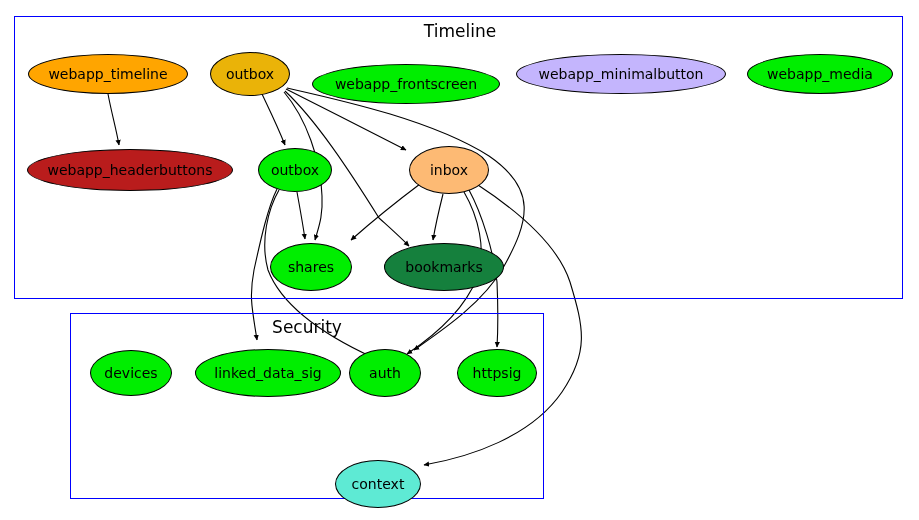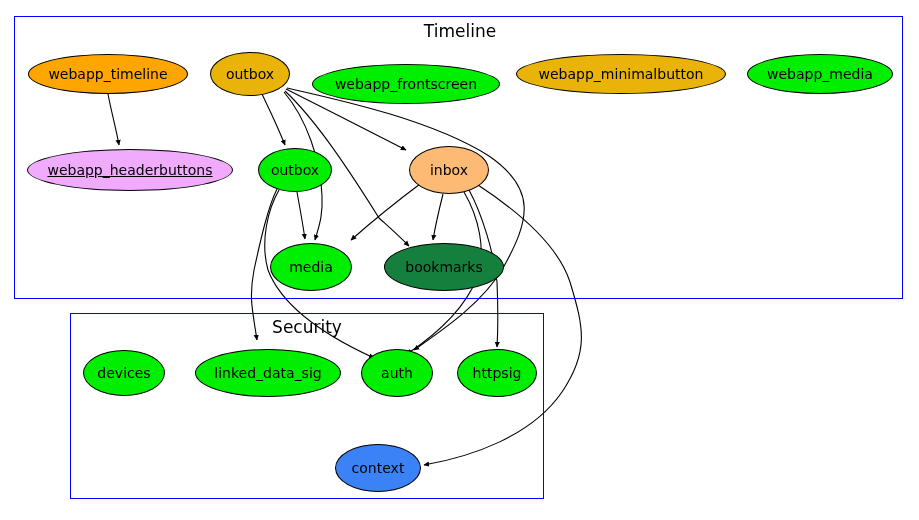--- a/index.html
+++ b/index.html
@@ -51,50 +51,50 @@
   <div id="nodes-group">
       <div class="node" style="left: 108px; top: 74px; width: 160px; height: 40px; background: rgb(255, 165, 0); border-color: rgb(0, 0, 0);">
         <span>webapp_timeline</span>
       </div>
       <div class="node" style="left: 250px; top: 74px; width: 80px; height: 44px; background: #eab308; border-color: rgb(0, 0, 0);">
         <span>outbox</span>
       </div>
       <div class="node" style="left: 406px; top: 84px; width: 188px; height: 40px; background: rgb(0, 238, 0); border-color: rgb(0, 0, 0);">
         <span>webapp_frontscreen</span>
       </div>
-      <div class="node" style="left: 621px; top: 74px; width: 210px; height: 40px; background: #eab308; border-color: rgb(0, 0, 0);">
+      <div class="node" style="left: 621px; top: 74px; width: 210px; height: 40px; background: #c4b5fd; border-color: rgb(0, 0, 0);">
         <span>webapp_minimalbutton</span>
       </div>
       <div class="node" style="left: 820px; top: 74px; width: 146px; height: 40px; background: rgb(0, 238, 0); border-color: rgb(0, 0, 0);">
         <span>webapp_media</span>
       </div>
-      <div class="node" style="left: 130px; top: 170px; width: 206px; height: 42px; background: #f0abfc; border-color: rgb(0, 0, 0); text-decoration: underline;">
+      <div class="node" style="left: 130px; top: 170px; width: 206px; height: 42px; background: #b91c1c; border-color: rgb(0, 0, 0);">
         <span>webapp_headerbuttons</span>
       </div>
       <div class="node" style="left: 295px; top: 170px; width: 74px; height: 44px; background: rgb(0, 238, 0); border-color: rgb(0, 0, 0);">
         <span>outbox</span>
       </div>
       <div class="node" style="left: 449px; top: 170px; width: 80px; height: 48px; background: #fdba74; border-color: rgb(0, 0, 0);">
         <span>inbox</span>
       </div>
       <div class="node" style="left: 311px; top: 267px; width: 82px; height: 48px; background: rgb(0, 238, 0); border-color: rgb(0, 0, 0);">
-        <span>media</span>
+        <span>shares</span>
       </div>
       <div class="node" style="left: 444px; top: 267px; width: 120px; height: 48px; background: #15803d; border-color: rgb(0, 0, 0);">
         <span>bookmarks</span>
       </div>
-      <div class="node" style="left: 124px; top: 373px; width: 82px; height: 46px; background: rgb(0, 238, 0); border-color: rgb(0, 0, 0); justify-content: center;">
+      <div class="node" style="left: 131px; top: 373px; width: 82px; height: 46px; background: rgb(0, 238, 0); border-color: rgb(0, 0, 0); justify-content: center;">
         <span>devices</span>
       </div>
       <div class="node" style="left: 268px; top: 373px; width: 146px; height: 48px; background: rgb(0, 238, 0); border-color: rgb(0, 0, 0);">
         <span>linked_data_sig</span>
       </div>
-      <div class="node" style="left: 397px; top: 373px; width: 72px; height: 48px; background: rgb(0, 238, 0); border-color: rgb(0, 0, 0);">
+      <div class="node" style="left: 385px; top: 373px; width: 72px; height: 48px; background: rgb(0, 238, 0); border-color: rgb(0, 0, 0);">
         <span>auth</span>
       </div>
       <div class="node" style="left: 497px; top: 373px; width: 80px; height: 48px; background: rgb(0, 238, 0); border-color: rgb(0, 0, 0);">
         <span>httpsig</span>
       </div>
-      <div class="node" style="left: 378px; top: 468px; width: 86px; height: 48px; background: #3b82f6; border-color: rgb(0, 0, 0);">
+      <div class="node" style="left: 378px; top: 484px; width: 86px; height: 48px; background: #5eead4; border-color: rgb(0, 0, 0);">
         <span>context</span>
       </div>
     </div>
 </div>
 
 </body></html>

